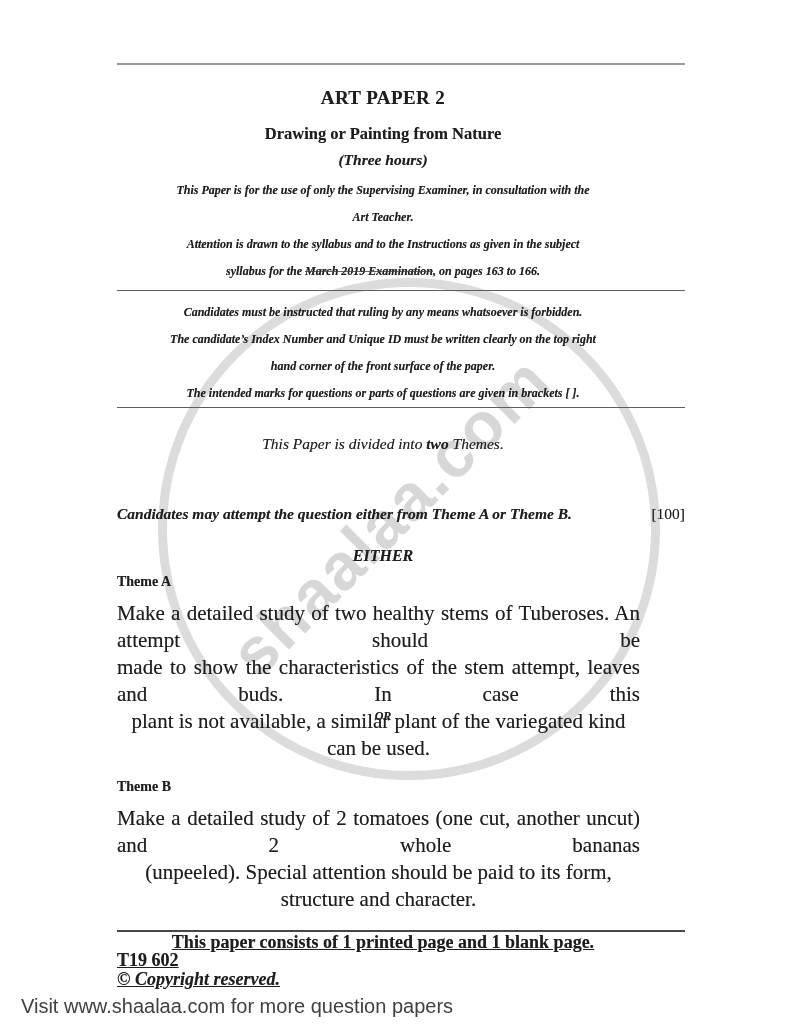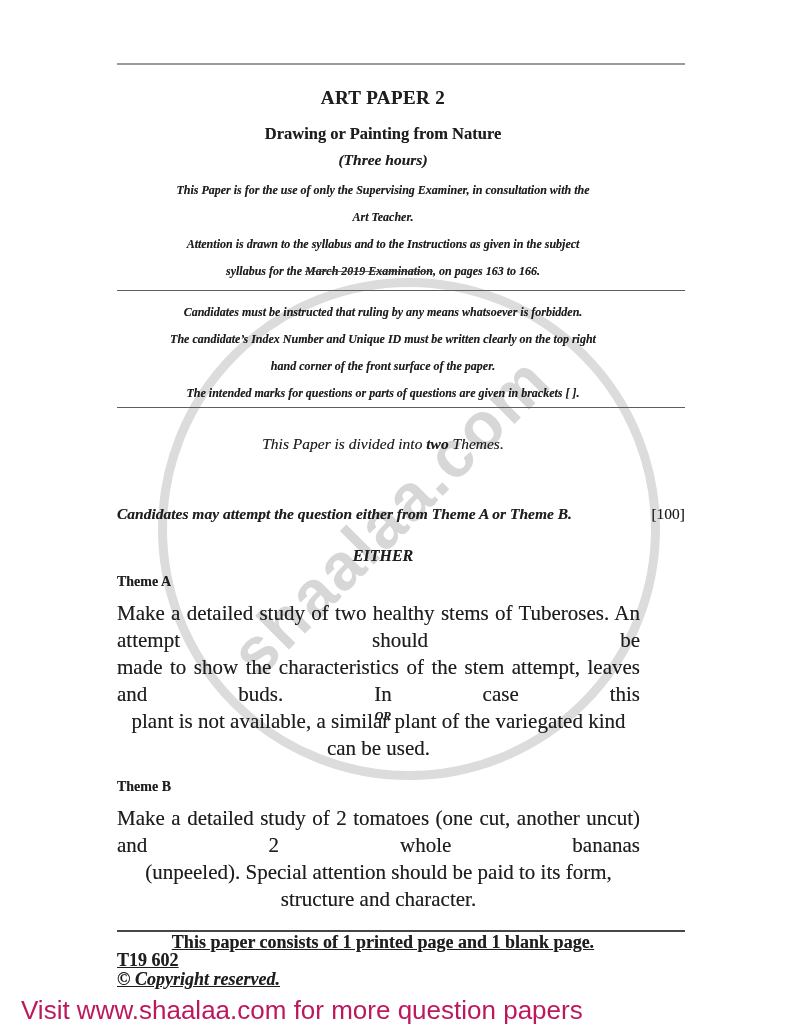--- a/index.html
+++ b/index.html
@@ -43,21 +43,21 @@
     transform:rotate(-45deg);
     font-family:"Liberation Sans","DejaVu Sans",sans-serif;
     font-weight:bold;font-size:66px;letter-spacing:2px;
     color:#d7d7d7;
     pointer-events:none;
     white-space:nowrap;
   }
   .site-bar{
     position:absolute;left:21px;top:995px;
     font-family:"Liberation Sans","DejaVu Sans",sans-serif;
-    font-size:26px;color:#be185d;
+    font-size:20px;color:#404040;
   }
   .content{position:absolute;inset:0;z-index:1;}
   .wm-layer{position:absolute;inset:0;z-index:0;}
 </style>
 </head>
 <body>
 
 <div class="page">
 
   <div class="wm-layer">

